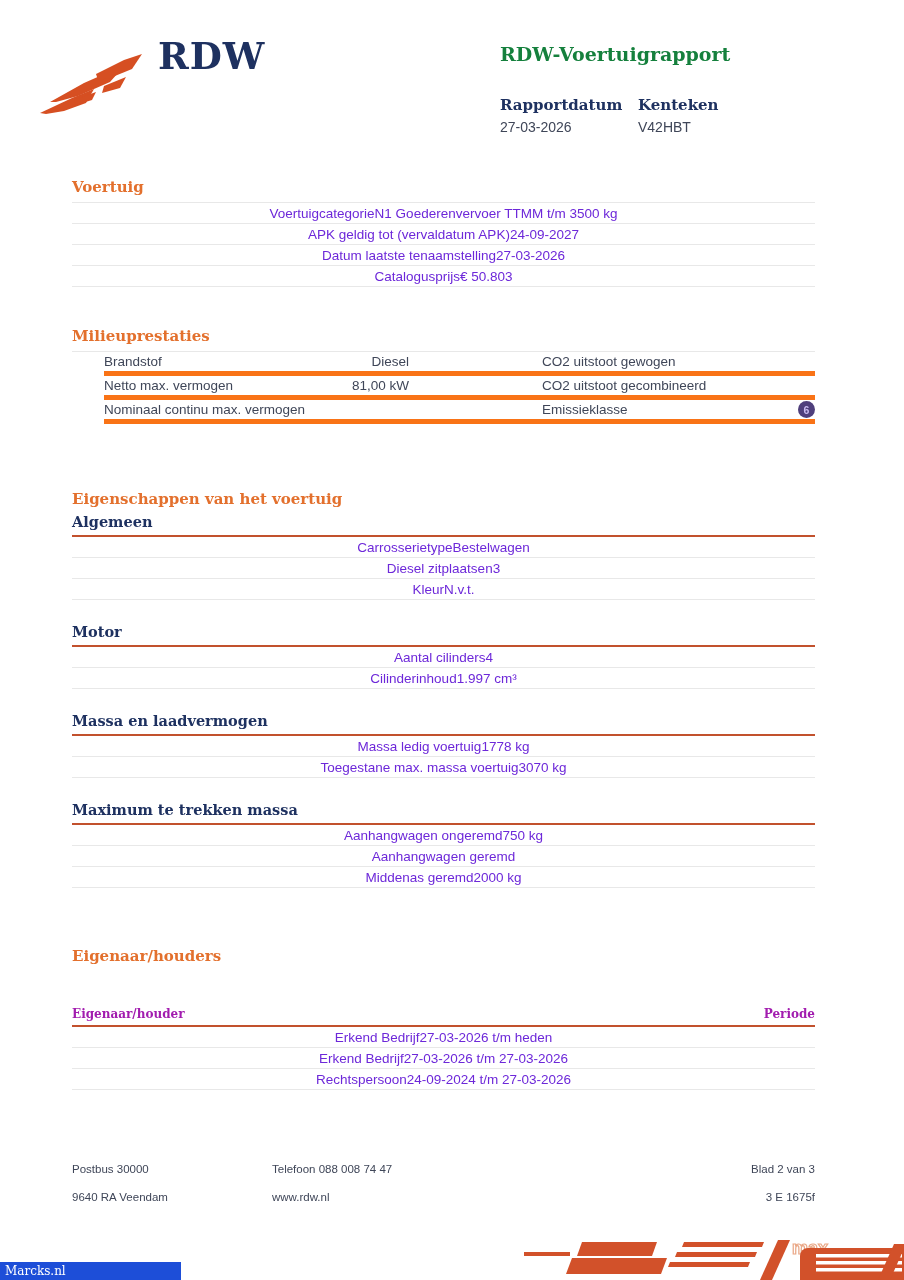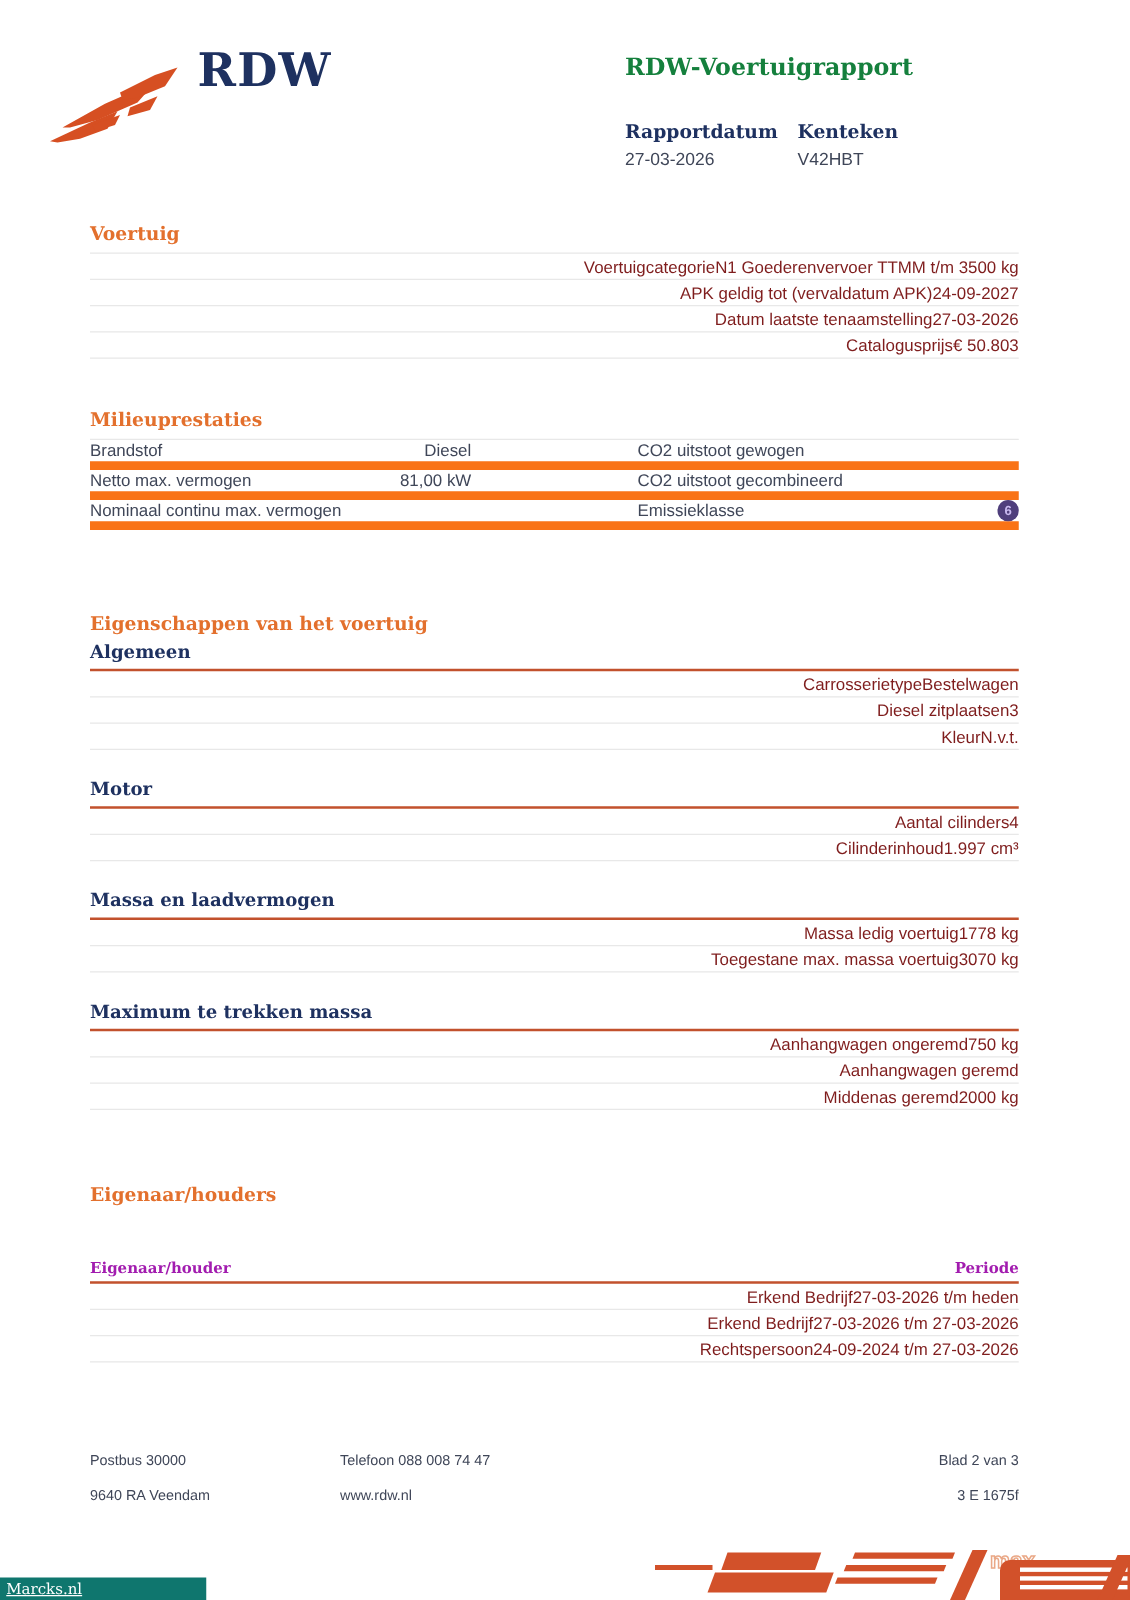--- a/index.html
+++ b/index.html
@@ -45,34 +45,34 @@
     font-size: 15px; line-height: 17px; color: #e3702d;
     margin-bottom: 6px;
   }
   .subheading {
     font-family: "DejaVu Serif", serif; font-weight: bold;
     font-size: 14.5px; line-height: 16px; color: #1e3160;
     padding-bottom: 5px; border-bottom: 2px solid #c2512d;
   }
   .kv-table { border-top: 1px solid #e8e8e8; }
   .kv-row {
-    display: flex; justify-content: flex-end; align-items: center;
+    display: flex; justify-content: center; align-items: center;
     height: 21px; border-bottom: 1px solid #e8e8e8;
-    font-size: 13.5px; color: #7f1d1d;
+    font-size: 13.5px; color: #6d28d9;
   }
   .subsection + .subsection { margin-top: 24px; }
 
   
   .milieu-table { border-top: 1px solid #e8e8e8; }
   .milieu-row {
     display: grid;
     grid-template-columns: 215px 90px 133px 190px 1fr;
     align-items: center; height: 24px;
-    border-bottom: 7px solid #f97316;
-    font-size: 13.5px; color: #3f4658;
+    border-bottom: 5px solid #f97316;
+    font-size: 13.5px; color: #3f4658; margin-left: 32px;
   }
   .v-right { text-align: right; }
   .badge {
     width: 17px; height: 17px; border-radius: 50%;
     background: #4f3f7c; color: #c9baf0;
     font-size: 10.5px; font-weight: bold;
     display: flex; align-items: center; justify-content: center;
     margin-left: auto;
   }
 
@@ -88,24 +88,24 @@
   .footer { left: 72px; top: 1163px; width: 743px; }
   .footer-grid {
     display: grid; grid-template-columns: 200px 1fr 160px;
     row-gap: 16px; font-size: 11.5px; color: #3f4658;
   }
   .f-right { text-align: right; }
 
   
   .truck-graphic { right: 0; bottom: 0; width: 380px; height: 44px; }
   .marcks-bar {
-    left: 0; bottom: 0; width: 165px; height: 18px;
-    background: #0f766e; color: #ffffff;
+    left: 0; bottom: 0; width: 181px; height: 18px;
+    background: #1d4ed8; color: #ffffff;
     font-family: "DejaVu Serif", serif; font-size: 12px;
-    line-height: 18px; padding-left: 5px; text-decoration: underline;
+    line-height: 18px; padding-left: 5px;
   }
 </style>
 </head>
 <body>
 
 <div class="page">
 
   <div class="abs logo-feather">
     <svg width="110" height="66" viewBox="0 0 110 66">
       <polygon points="2,63 34,48 56,39 48,53 26,61 8,64" fill="#d64f22"></polygon>

